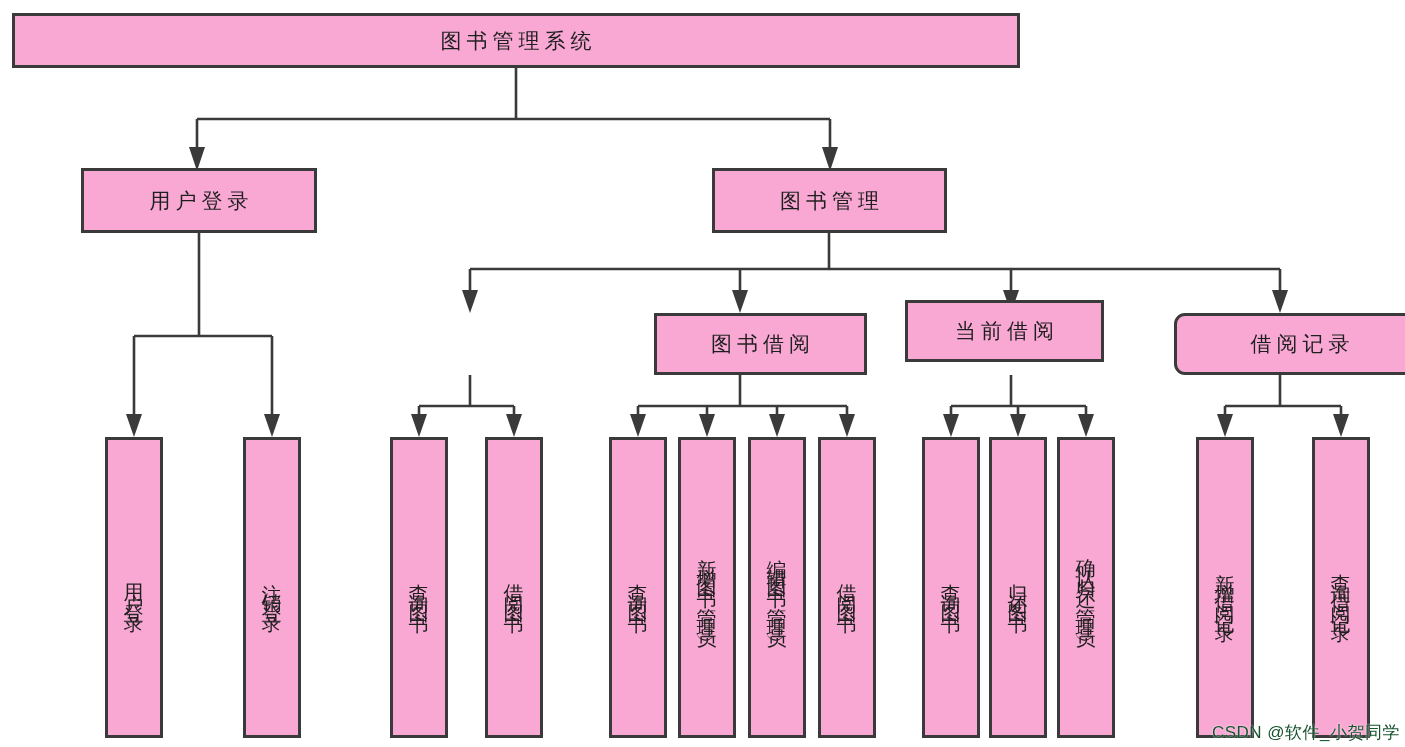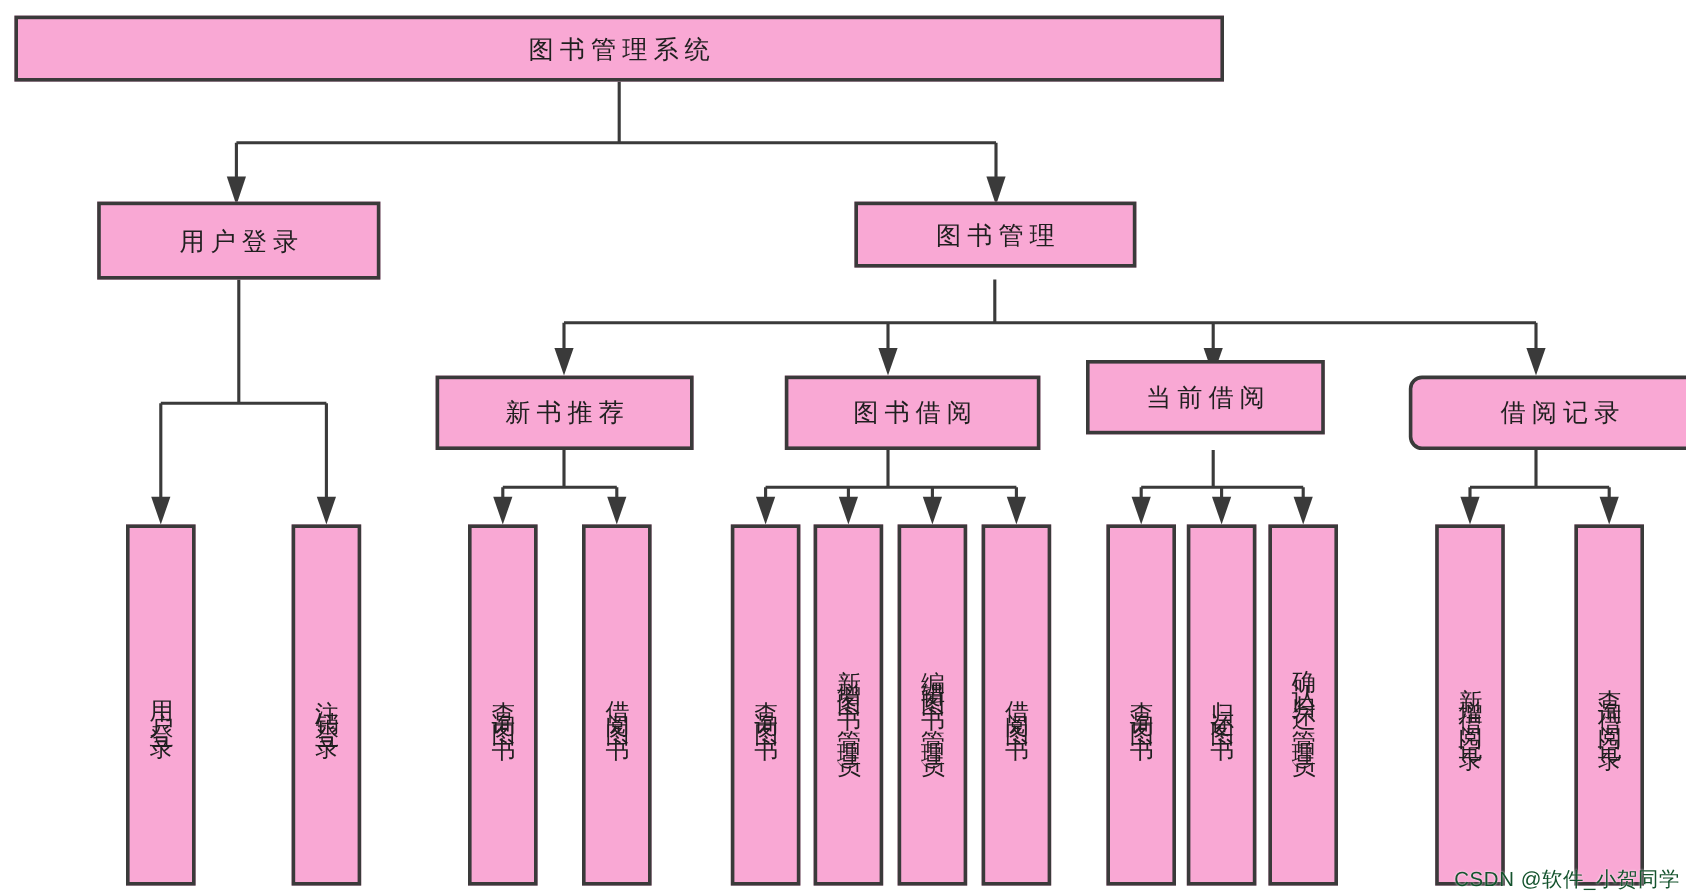--- a/index.html
+++ b/index.html
@@ -118,27 +118,24 @@
     </g>
   </svg>
 
   <div class="node node-h" style="left:12px; top:13px; width:1008px; height:55px;">
     <span class="lbl">图书管理系统</span>
   </div>
 
   <div class="node node-h" style="left:81px; top:168px; width:236px; height:65px;">
     <span class="lbl">用户登录</span>
   </div>
-  <div class="node node-h" style="left:712px; top:168px; width:235px; height:55px;">
+  <div class="node node-h" style="left:712px; top:168px; width:235px; height:65px;">
     <span class="lbl">图书管理</span>
   </div>
 
-  <div class="node node-h" style="left:363px; top:313px; width:215px; height:62px;">
-    <span class="lbl">新书推荐</span>
-  </div>
   <div class="node node-h" style="left:634px; top:313px; width:213px; height:62px;margin-left:20px;">
     <span class="lbl">图书借阅</span>
   </div>
   <div class="node node-h" style="left:905px; top:300px; width:199px; height:62px;">
     <span class="lbl">当前借阅</span>
   </div>
   <div class="node node-h" style="left:1174px; top:313px; width:252px; height:62px;border-radius:11px;">
     <span class="lbl">借阅记录</span>
   </div>
 

